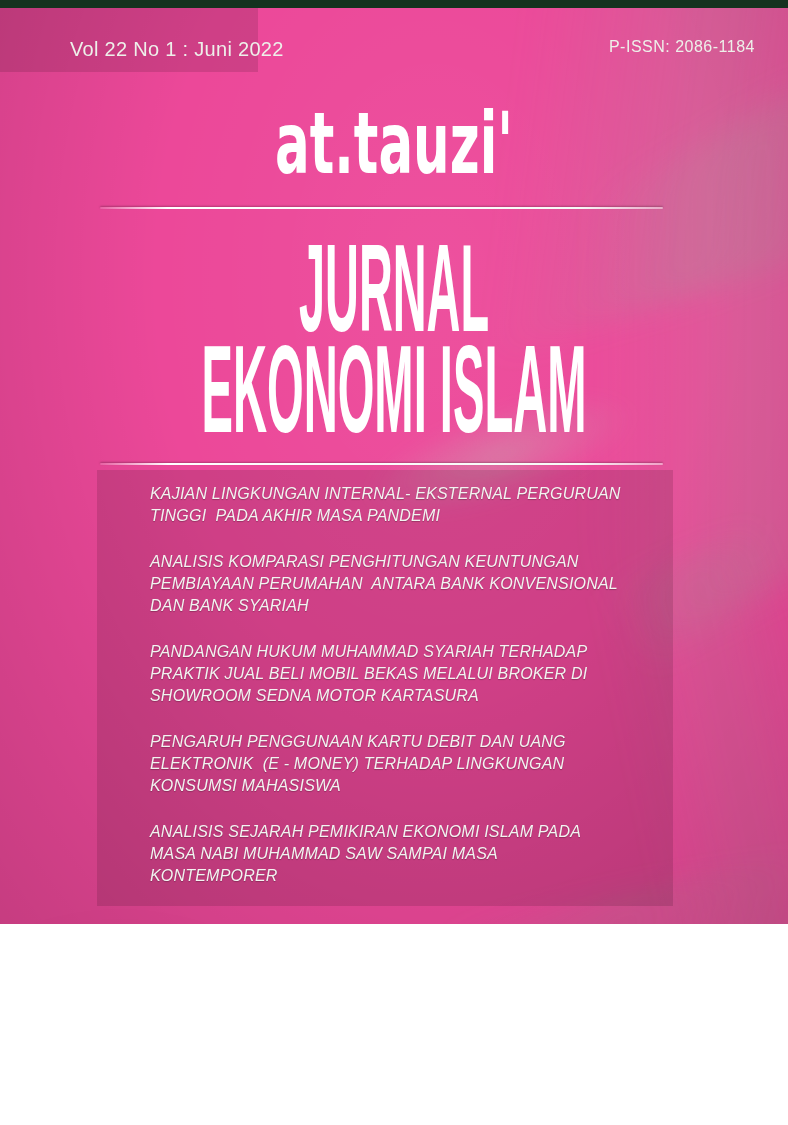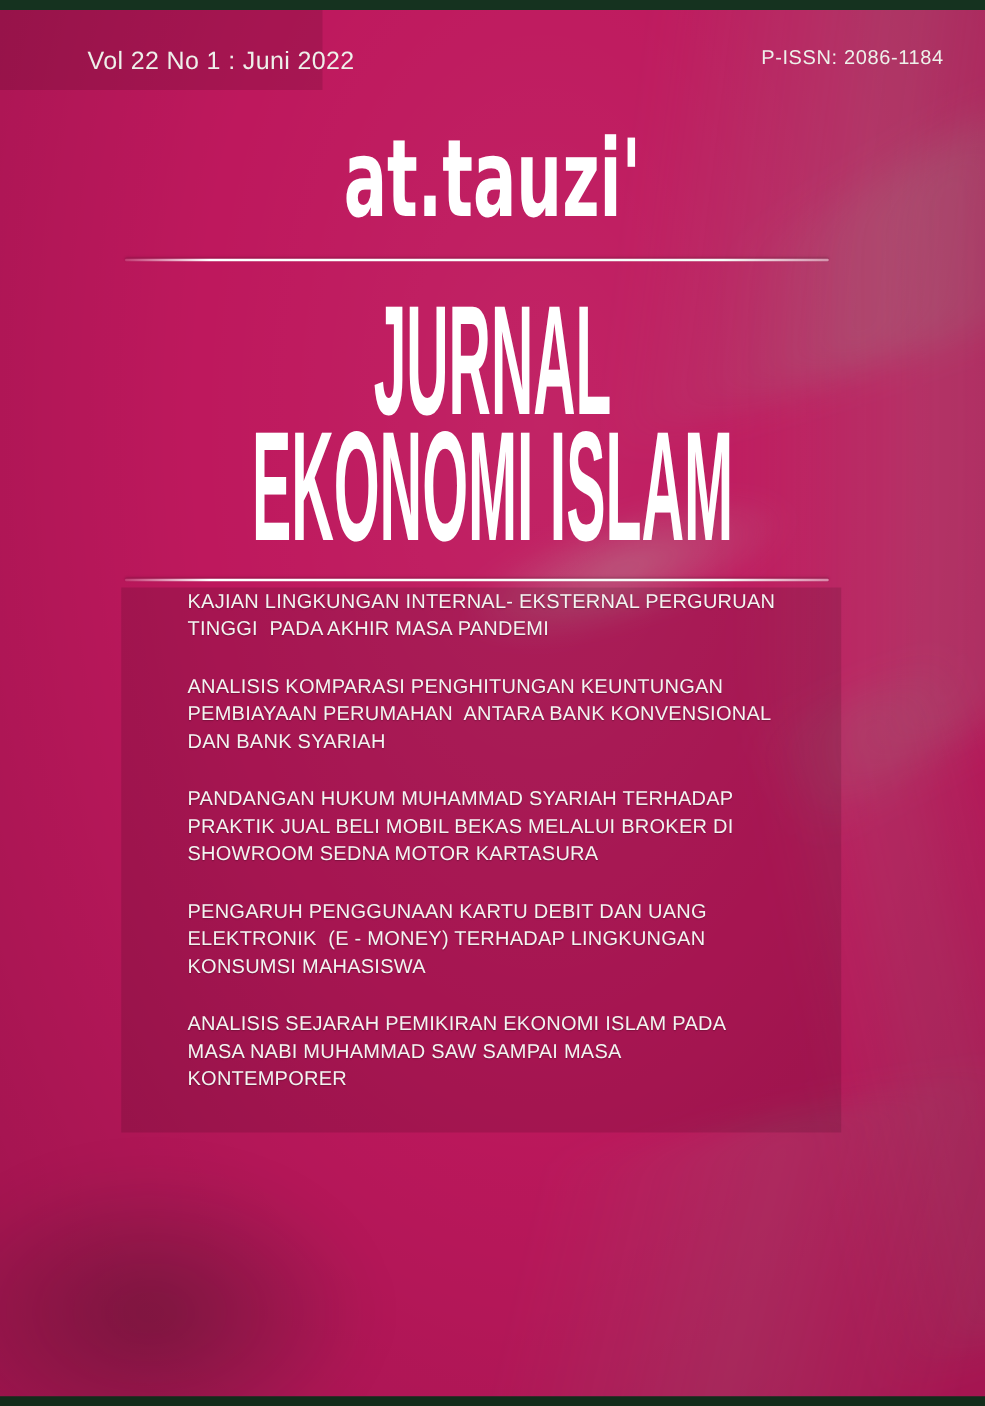--- a/index.html
+++ b/index.html
@@ -1,19 +1,19 @@
 <!DOCTYPE html>
 <html><head>
 <meta charset="utf-8">
 <style>
   html,body{margin:0;padding:0;}
   .cover{
     position:relative;
-    width:788px;height:1125px;
-    background:#be185d;
+    width:788px;height:924px;
+    background:#ec4899;
     overflow:hidden;
     font-family:"Liberation Sans",sans-serif;
   }
   
   .sheen{position:absolute;pointer-events:none;}
   .sheen-topright{
     left:430px;top:-60px;width:560px;height:340px;
     background:linear-gradient(115deg,rgba(130,185,150,0) 20%,rgba(130,185,150,0.20) 50%,rgba(130,185,150,0) 80%);
     transform:rotate(-18deg);filter:blur(14px);
   }
@@ -68,21 +68,21 @@
     box-shadow:0 -1px 2px rgba(0,0,0,0.25);
   }
   .rule-top{top:207px;}
   .rule-bottom{top:463px;}
 
   
   .masthead-svg{position:absolute;left:0;top:0;pointer-events:none;}
 
   
   .articles{
-    position:absolute;left:150px;top:471px;width:490px;
+    position:absolute;left:150px;top:483px;width:490px;font-style:italic;
   }
   .article-title{
     margin:0 0 24px 0;
     font-size:16px;line-height:22px;letter-spacing:0.2px;
     color:#f3f4f1;white-space:pre-wrap;
     text-shadow:0 1px 1px rgba(0,0,0,0.25);
   }
 </style>
 </head>
 <body>

